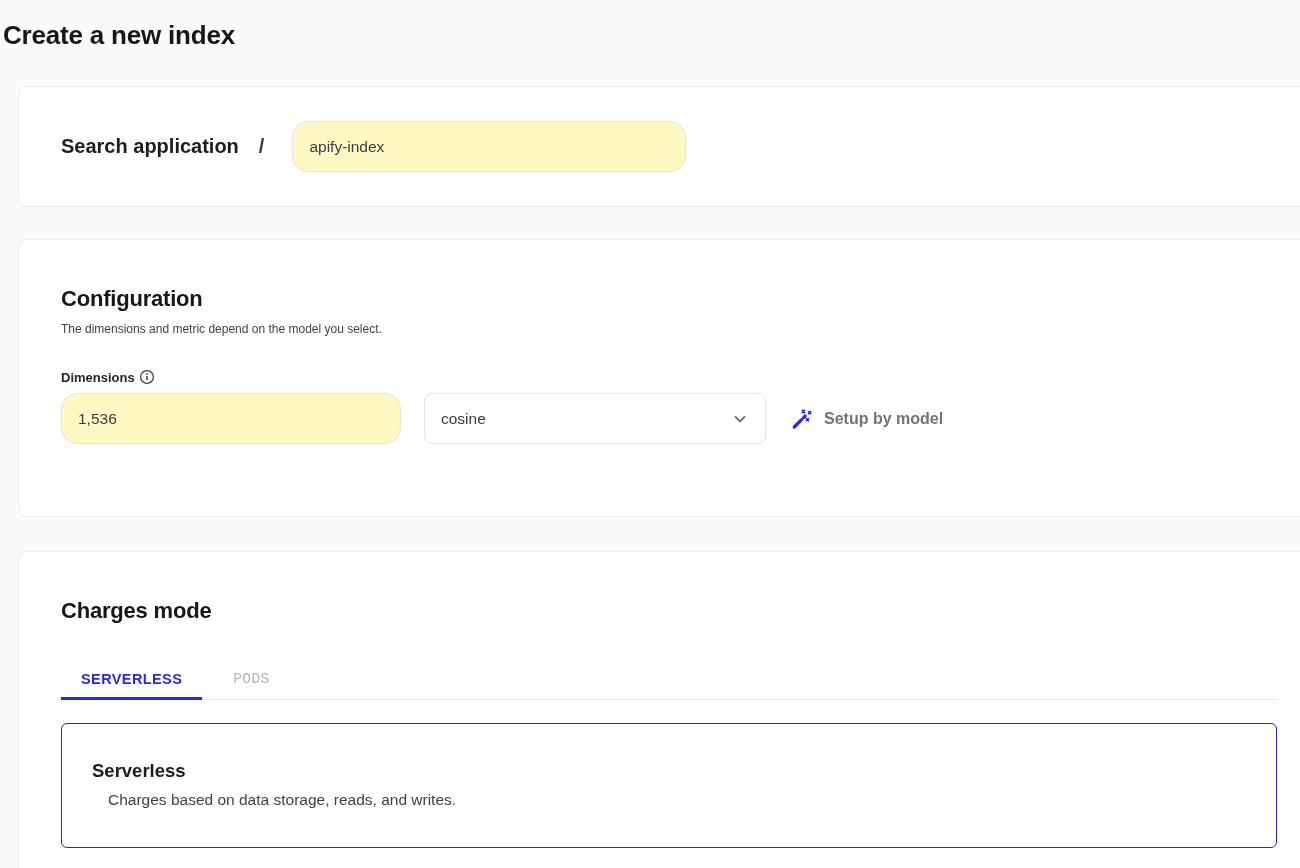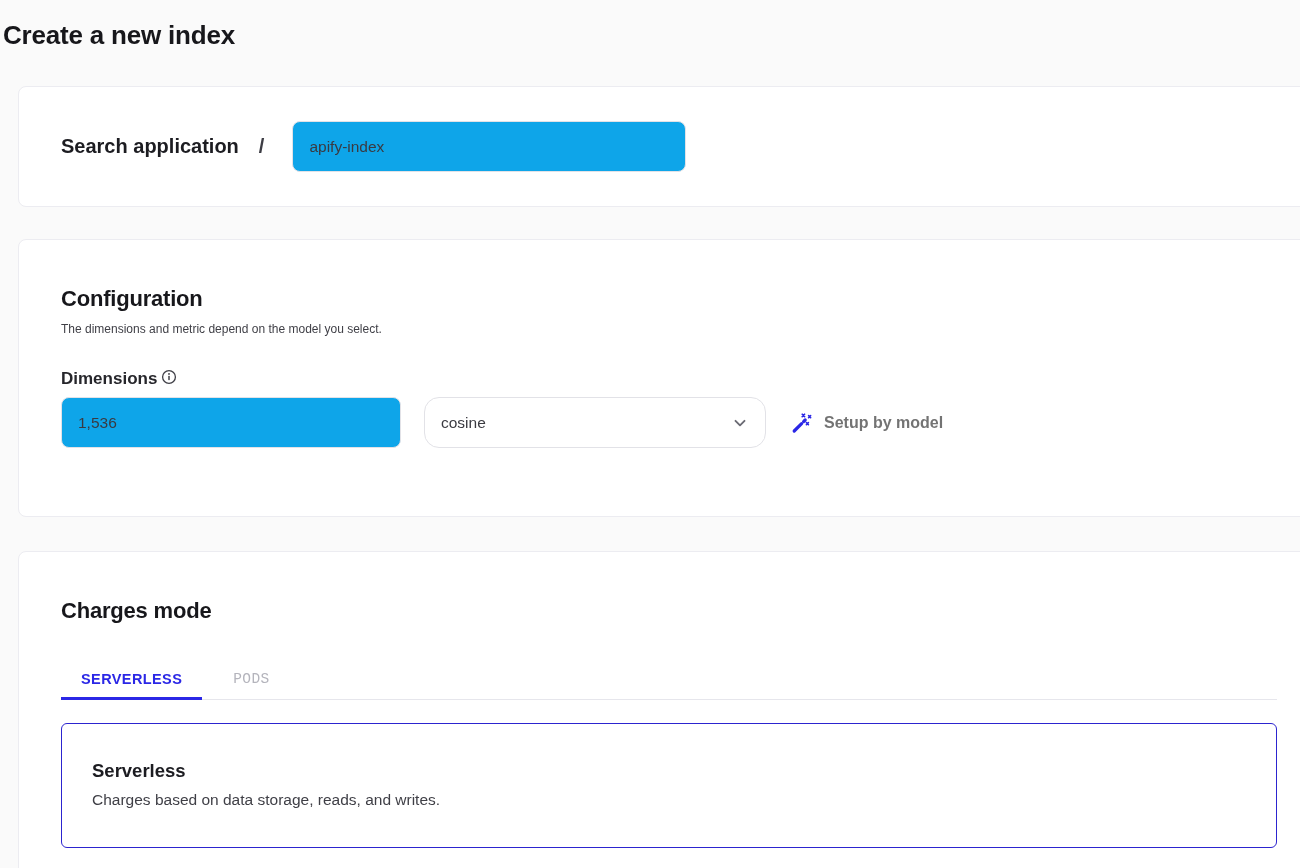--- a/index.html
+++ b/index.html
@@ -27,46 +27,46 @@
     margin-top: 35px;
     padding: 34px 24px 34px 42px;
     display: flex;
     align-items: center;
   }
   .name-label { font-size: 20px; font-weight: 700; color: #1c1c21; }
   .name-slash { font-size: 20px; font-weight: 700; color: #3d3d44; margin: 0 28px 0 20px; }
   .text-input {
     height: 51px;
     border: 1px solid #e2e2e7;
-    border-radius: 8px;
-    background: #0ea5e9;
+    border-radius: 16px;
+    background: #fef9c3;
     font-family: "Liberation Sans", "DejaVu Sans", sans-serif;
     font-size: 15.5px;
     color: #3a3a41;
     padding: 0 16px;
     outline: none;
   }
   .name-input { width: 394px; }
   .card-config { margin-top: 32px; height: 278px; padding: 46px 36px 0 42px; }
   .section-title { font-size: 22px; font-weight: 700; color: #17171b; letter-spacing: -0.2px; }
   .section-subtitle { margin-top: 10px; font-size: 12px; color: #3f3f46; }
   .fields-row { margin-top: 33px; display: flex; align-items: flex-end; }
   .field { display: flex; flex-direction: column; }
   .field-label {
-    display: flex; align-items: flex-start; gap: 4px;
-    font-size: 17px; font-weight: 600; color: #26262b;
+    display: flex; align-items: center; gap: 4px;
+    font-size: 13px; font-weight: 600; color: #26262b;
   }
   .info-icon { display: inline-flex; }
   .dim-field { width: 340px; margin-right: 23px; }
   .metric-field { width: 342px; }
   .field-input { margin-top: 8px; width: 100%; }
   .select-box {
     margin-top: 8px;
     height: 51px; width: 100%;
-    border: 1px solid #e2e2e7; border-radius: 15px; background: #fff;
+    border: 1px solid #e2e2e7; border-radius: 8px; background: #fff;
     display: flex; align-items: center; justify-content: space-between;
     padding: 0 16px; font-size: 15.5px; color: #3a3a41;
     cursor: pointer;
   }
   .setup-link {
     display: flex; align-items: center; gap: 11px;
     margin: 0 0 14px 25px;
     font-size: 16px; font-weight: 600; color: #737373;
     text-decoration: none; cursor: pointer;
   }
@@ -90,21 +90,21 @@
   .tab.inactive { color: #b4b4bc; font-weight: 500; font-family: Liberation Mono, monospace; }
   .option-box {
     margin-top: 23px;
     border: 1.5px solid #2c24cf;
     border-radius: 6px;
     padding: 36px 30px 38px;
     background: #fff;
     cursor: pointer;
   }
   .option-title { font-size: 18.5px; font-weight: 700; color: #1c1c21; }
-  .option-desc { margin-top: 9px; font-size: 15.5px; color: #3f3f46; }
+  .option-desc { margin-top: 9px; font-size: 15.5px; color: #3f3f46; margin-left: 16px; }
 </style>
 </head>
 <body>
 
 <h1 class="page-title">Create a new index</h1>
 
 <section class="card card-name">
   <span class="name-label">Search application</span>
   <span class="name-slash">/</span>
   <input class="text-input name-input" type="text" value="apify-index" style="">

